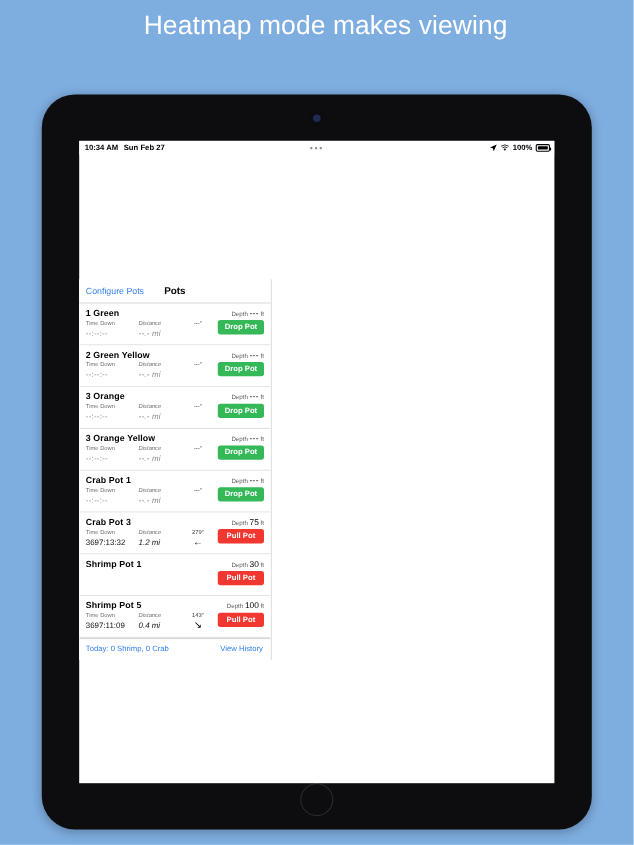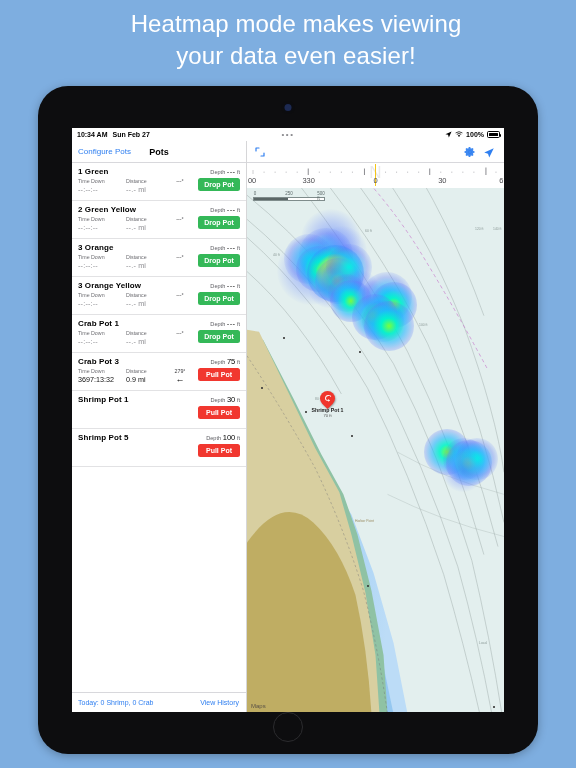--- a/index.html
+++ b/index.html
@@ -55,21 +55,21 @@
   #status-center{ position:absolute; left:50%; transform:translateX(-50%); letter-spacing:1.5px; color:#8a8a8e; font-size:8px; line-height:6px;}
   #status-right{ position:absolute; right:4px; display:flex; align-items:center; gap:3px; font-weight:600;}
   .sb-batt{
     width:13px; height:6.5px; border:0.8px solid #000; border-radius:1.6px;
     position:relative; display:inline-block;
   }
   .sb-batt::after{ content:""; position:absolute; left:1px; top:1px; bottom:1px; right:1px; background:#000; border-radius:.5px;}
   .sb-batt::before{ content:""; position:absolute; right:-2px; top:2px; width:1.2px; height:2.5px; background:#000; border-radius:0 1px 1px 0;}
 
   
-  #split{ display:flex; height:571px; width:100%; }
+  #split{ display:flex; height:571px; width:100%;align-items:center; }
 
   
   #left-pane{
     width:175px; flex:0 0 175px; background:#fff;
     border-right:1px solid #d6d6d8;
     display:flex; flex-direction:column; position:relative;
   }
   #left-navbar{
     height:22px; flex:0 0 22px; background:#fff;
     border-bottom:1px solid #d8d8dc;
@@ -80,21 +80,21 @@
 
   #pot-list{ flex:1; overflow:hidden; background:#fff; }
   .pot-row{
     height:38px; border-bottom:1px solid #e2e2e4;
     position:relative; padding:4px 5px 0 6px; background:#fff;
   }
   .pot-name{ font-size:8px; font-weight:700; color:#000; letter-spacing:.1px;}
   .pot-fields{ position:absolute; left:6px; top:15px; display:flex; }
   .fld{ display:flex; flex-direction:column; }
   .fld-time{ width:48px; }
-  .fld-dist{ width:40px; }
+  .fld-dist{ width:40px;font-style:italic; }
   .fld-bear{ width:28px; text-align:center; }
   .fld-label{ font-size:5.3px; color:#6d6d72; line-height:7px;}
   .fld-value{ font-size:7.2px; color:#111; line-height:9px; font-weight:400;}
   .fld-value.dim{ color:#8b8b90; letter-spacing:.2px;}
   .bear-deg{ font-size:5.3px; color:#3a3a3e; line-height:7px; text-align:center;}
   .bear-arrow{ font-size:9px; line-height:9px; color:#000; text-align:center;}
 
   .pot-depth{
     position:absolute; right:6px; top:4px; font-size:5.6px; color:#5c5c61;
     white-space:nowrap;
@@ -191,21 +191,20 @@
 
   .map-dot{ position:absolute; width:1.6px; height:1.6px; background:#3a3a3a; border-radius:50%; }
   .map-lbl{ position:absolute; font-size:3.4px; color:#8c9a98; white-space:nowrap; }
   .map-lbl.land{ color:#9a8d63; }
 </style>
 </head>
 <body>
 
 <div id="promo-title">
   <div>Heatmap mode makes viewing</div>
-  <div>your data even easier!</div>
 </div>
 
 <div id="device">
   <div id="device-camera"></div>
   <div id="device-home"></div>
 
   <div id="screen">
 
     <div id="status-bar">
       <div id="status-left">
@@ -333,37 +332,51 @@
             </div>
             <div class="pot-row">
               <div class="pot-name">Crab Pot 3</div>
               <div class="pot-fields">
                 <div class="fld fld-time">
                   <span class="fld-label">Time Down</span>
                   <span class="fld-value">3697:13:32</span>
                 </div>
                 <div class="fld fld-dist">
                   <span class="fld-label">Distance</span>
-                  <span class="fld-value">0.9 mi</span>
+                  <span class="fld-value">1.2 mi</span>
                 </div>
                 <div class="fld fld-bear">
                   <span class="bear-deg">279°</span>
                   <span class="bear-arrow">←</span>
                 </div>
               </div>
               <div class="pot-depth">Depth <b class="">75</b> ft</div>
               <div class="pot-btn btn-pull">Pull Pot</div>
             </div>
             <div class="pot-row">
               <div class="pot-name">Shrimp Pot 1</div>
               <div class="pot-depth">Depth <b class="">30</b> ft</div>
               <div class="pot-btn btn-pull">Pull Pot</div>
             </div>
             <div class="pot-row">
               <div class="pot-name">Shrimp Pot 5</div>
+              <div class="pot-fields">
+                <div class="fld fld-time">
+                  <span class="fld-label">Time Down</span>
+                  <span class="fld-value">3697:11:09</span>
+                </div>
+                <div class="fld fld-dist">
+                  <span class="fld-label">Distance</span>
+                  <span class="fld-value">0.4 mi</span>
+                </div>
+                <div class="fld fld-bear">
+                  <span class="bear-deg">143°</span>
+                  <span class="bear-arrow">↘</span>
+                </div>
+              </div>
               <div class="pot-depth">Depth <b class="">100</b> ft</div>
               <div class="pot-btn btn-pull">Pull Pot</div>
             </div>
           </div>
 
         <div id="left-toolbar">
           <span id="today-summary">Today: 0 Shrimp, 0 Crab</span>
           <span id="view-history">View History</span>
         </div>
       </div>

